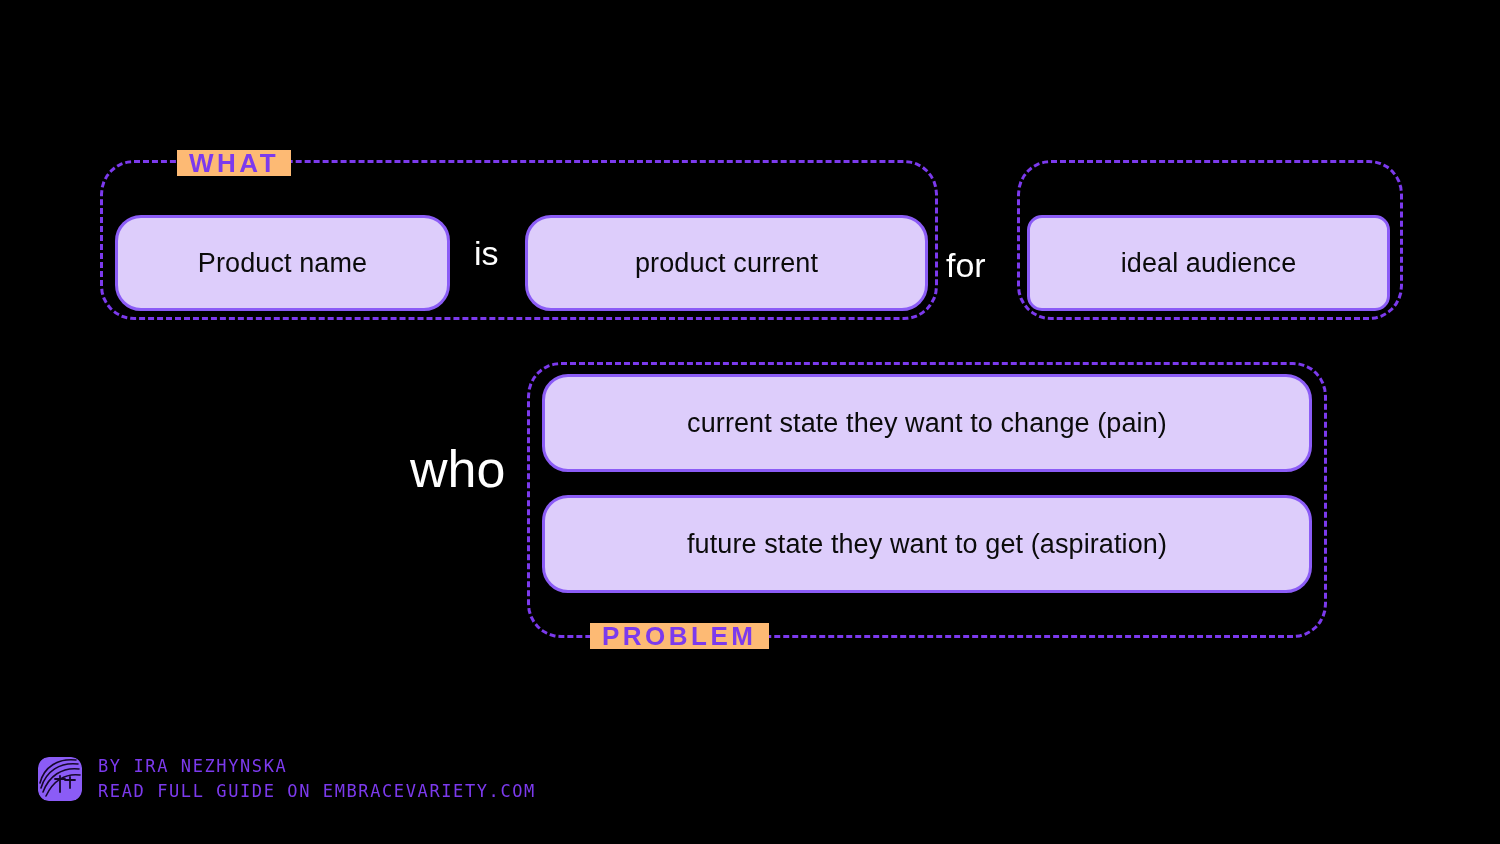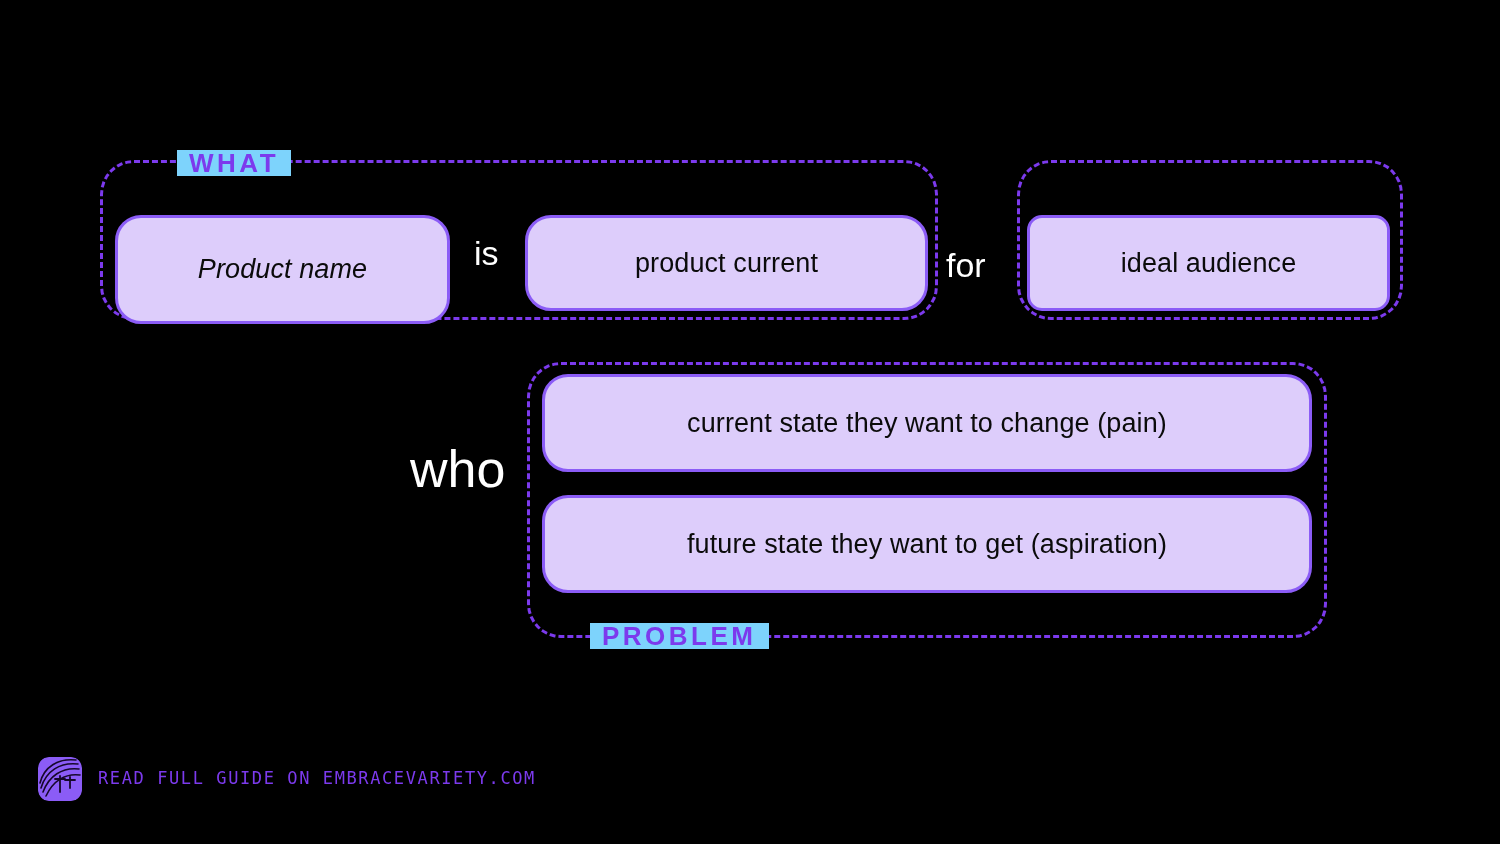--- a/index.html
+++ b/index.html
@@ -24,21 +24,21 @@
 
   
   .group {
     position: absolute;
     border: 3px dashed #7C3AED;
     border-radius: 34px;
     box-sizing: border-box;
   }
   .group-label {
     position: absolute;
-    background: #7dd3fc;
+    background: #fdba74;
     color: #7C3AED;
     font-size: 26px;
     font-weight: 700;
     letter-spacing: 3.5px;
     line-height: 1;
     padding: 0 12px;
     white-space: nowrap;
   }
   .group-label.top {
     top: -13px;
@@ -108,21 +108,21 @@
 </style>
 </head>
 <body>
 
 <div class="canvas">
 
   <div class="group" style="left:100px; top:160px; width:838px; height:160px;">
     <span class="group-label top" style="left:74px;">WHAT</span>
   </div>
 
-  <div class="pill" style="left:115px; top:215px; width:335px; height:109px;font-style:italic;">Product name</div>
+  <div class="pill" style="left:115px; top:215px; width:335px; height:96px;">Product name</div>
 
   <div class="connector small" style="left:474px; top:236px;">is</div>
 
   <div class="pill" style="left:525px; top:215px; width:403px; height:96px;">product current</div>
 
   <div class="connector small" style="left:946px; top:248px;">for</div>
 
   <div class="group" style="left:1017px; top:160px; width:386px; height:160px;"></div>
 
   <div class="pill" style="left:1027px; top:215px; width:363px; height:96px;border-radius:15px;">ideal audience</div>
@@ -147,17 +147,18 @@
         <path d="M8 39 C15 24, 27 16, 42 18"></path>
       </g>
       <g fill="none" stroke="#16082B" stroke-width="1.8" stroke-linecap="round">
         <path d="M22 19 L22 35"></path>
         <path d="M17 22 L27 22"></path>
         <path d="M32 20 L32 31"></path>
         <path d="M27 23 L37 23"></path>
       </g>
     </svg>
     <div class="footer-text">
+      <div class="footer-line">BY IRA NEZHYNSKA</div>
       <div class="footer-line">READ FULL GUIDE ON EMBRACEVARIETY.COM</div>
     </div>
   </div>
 
 </div>
 
 </body></html>

